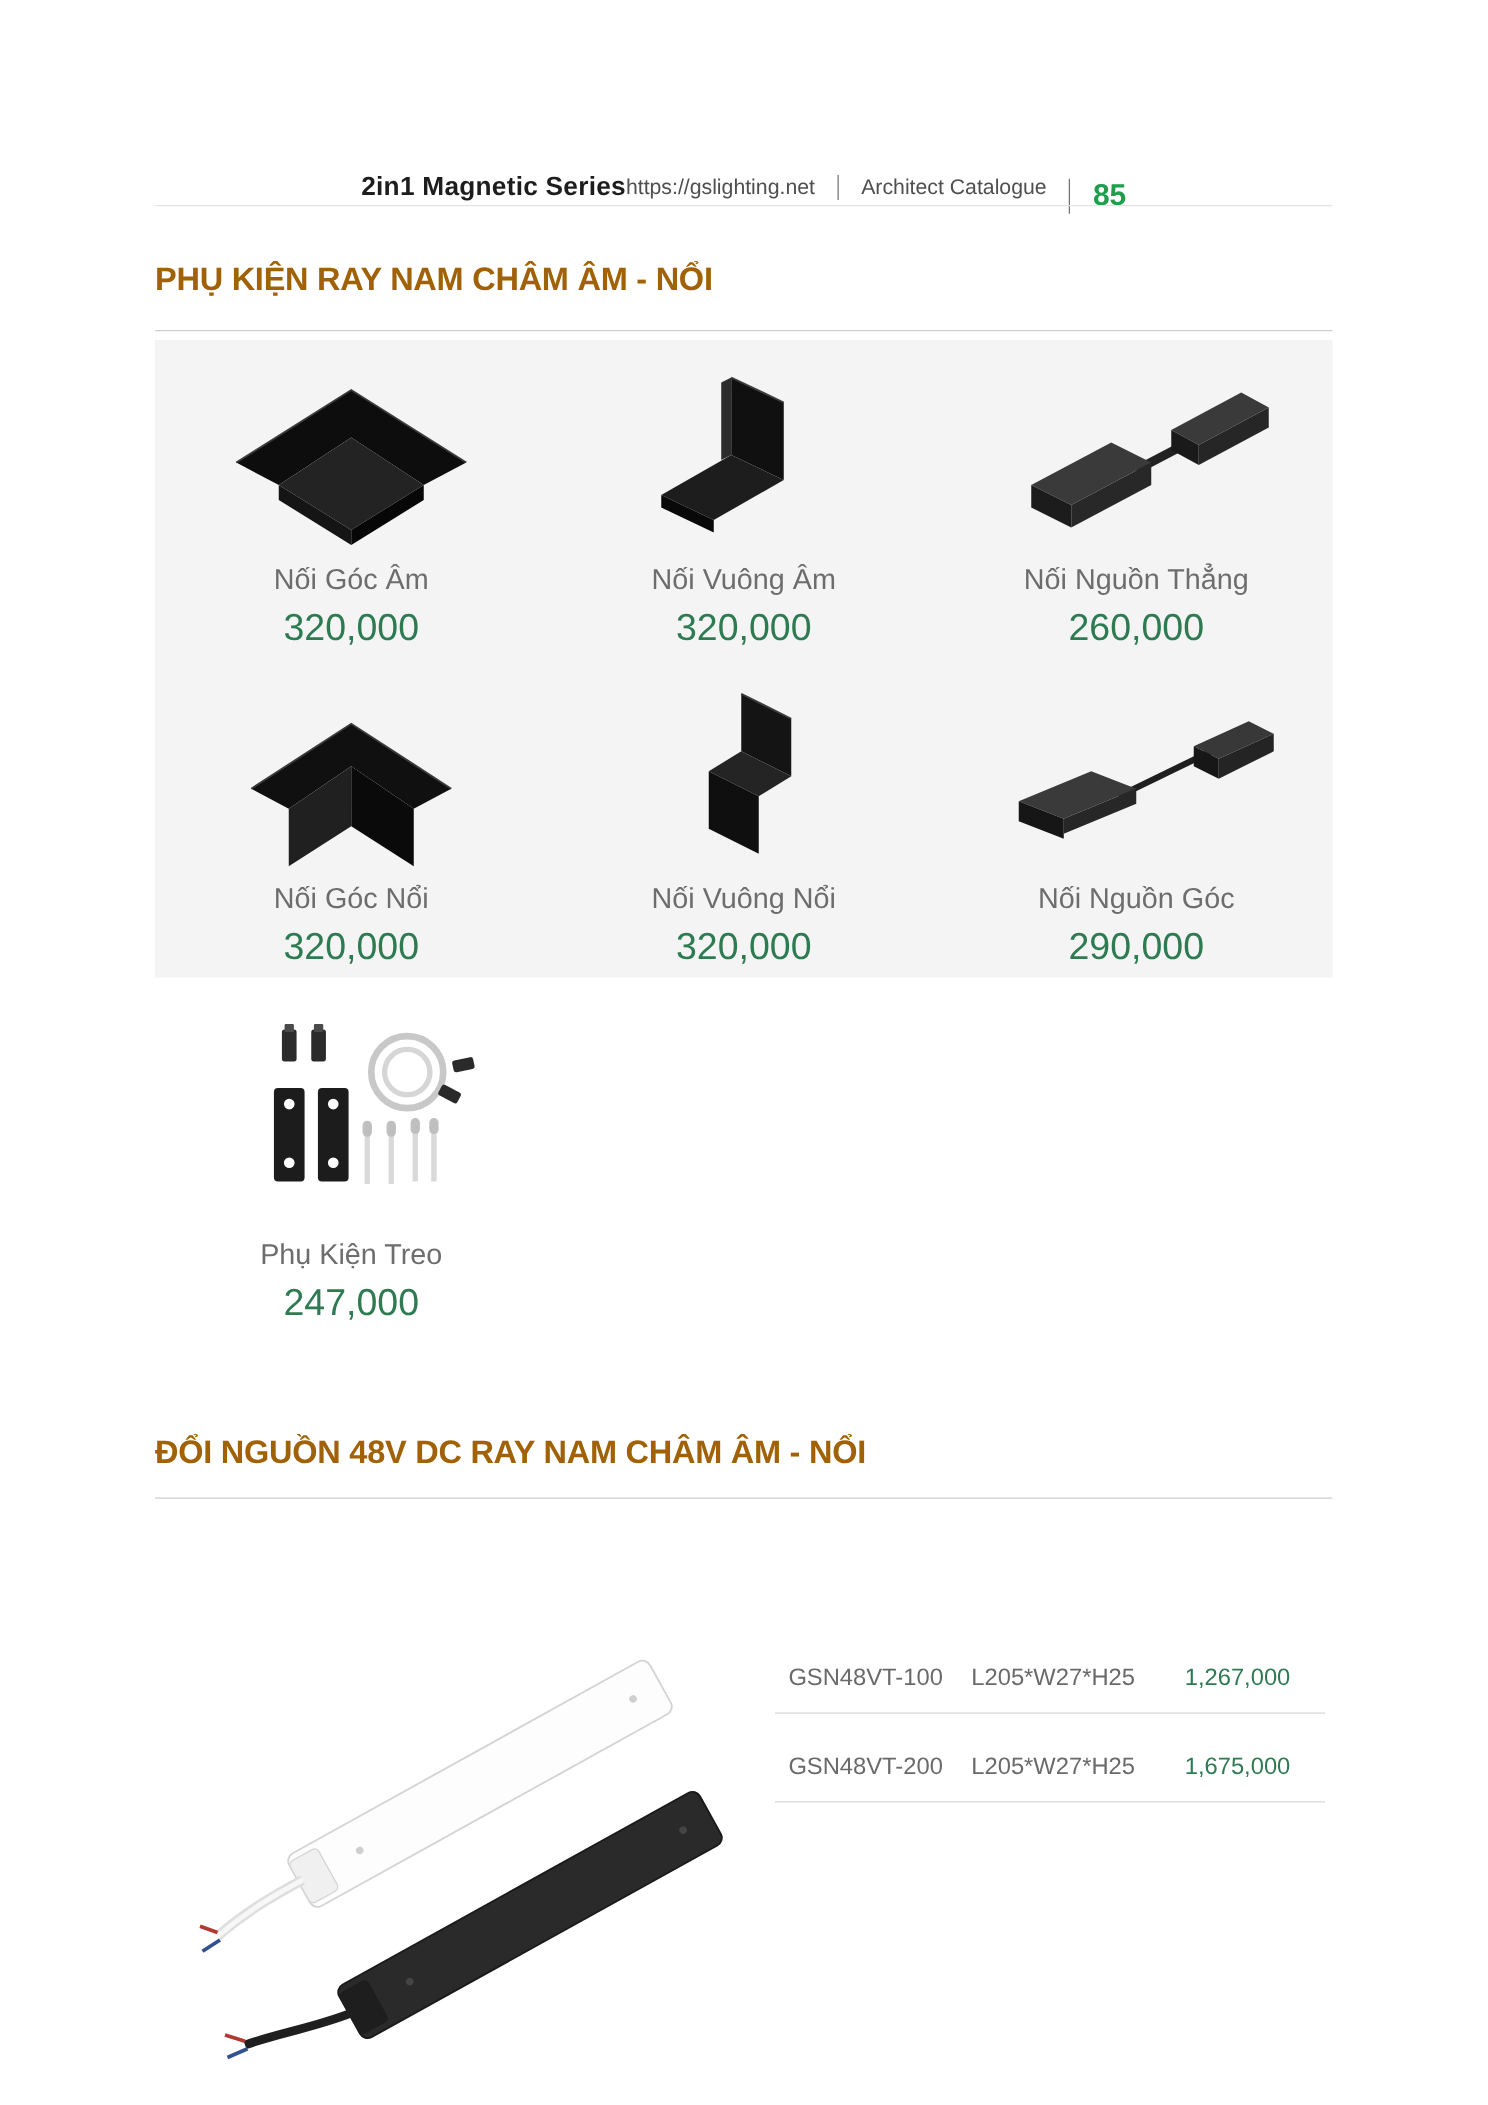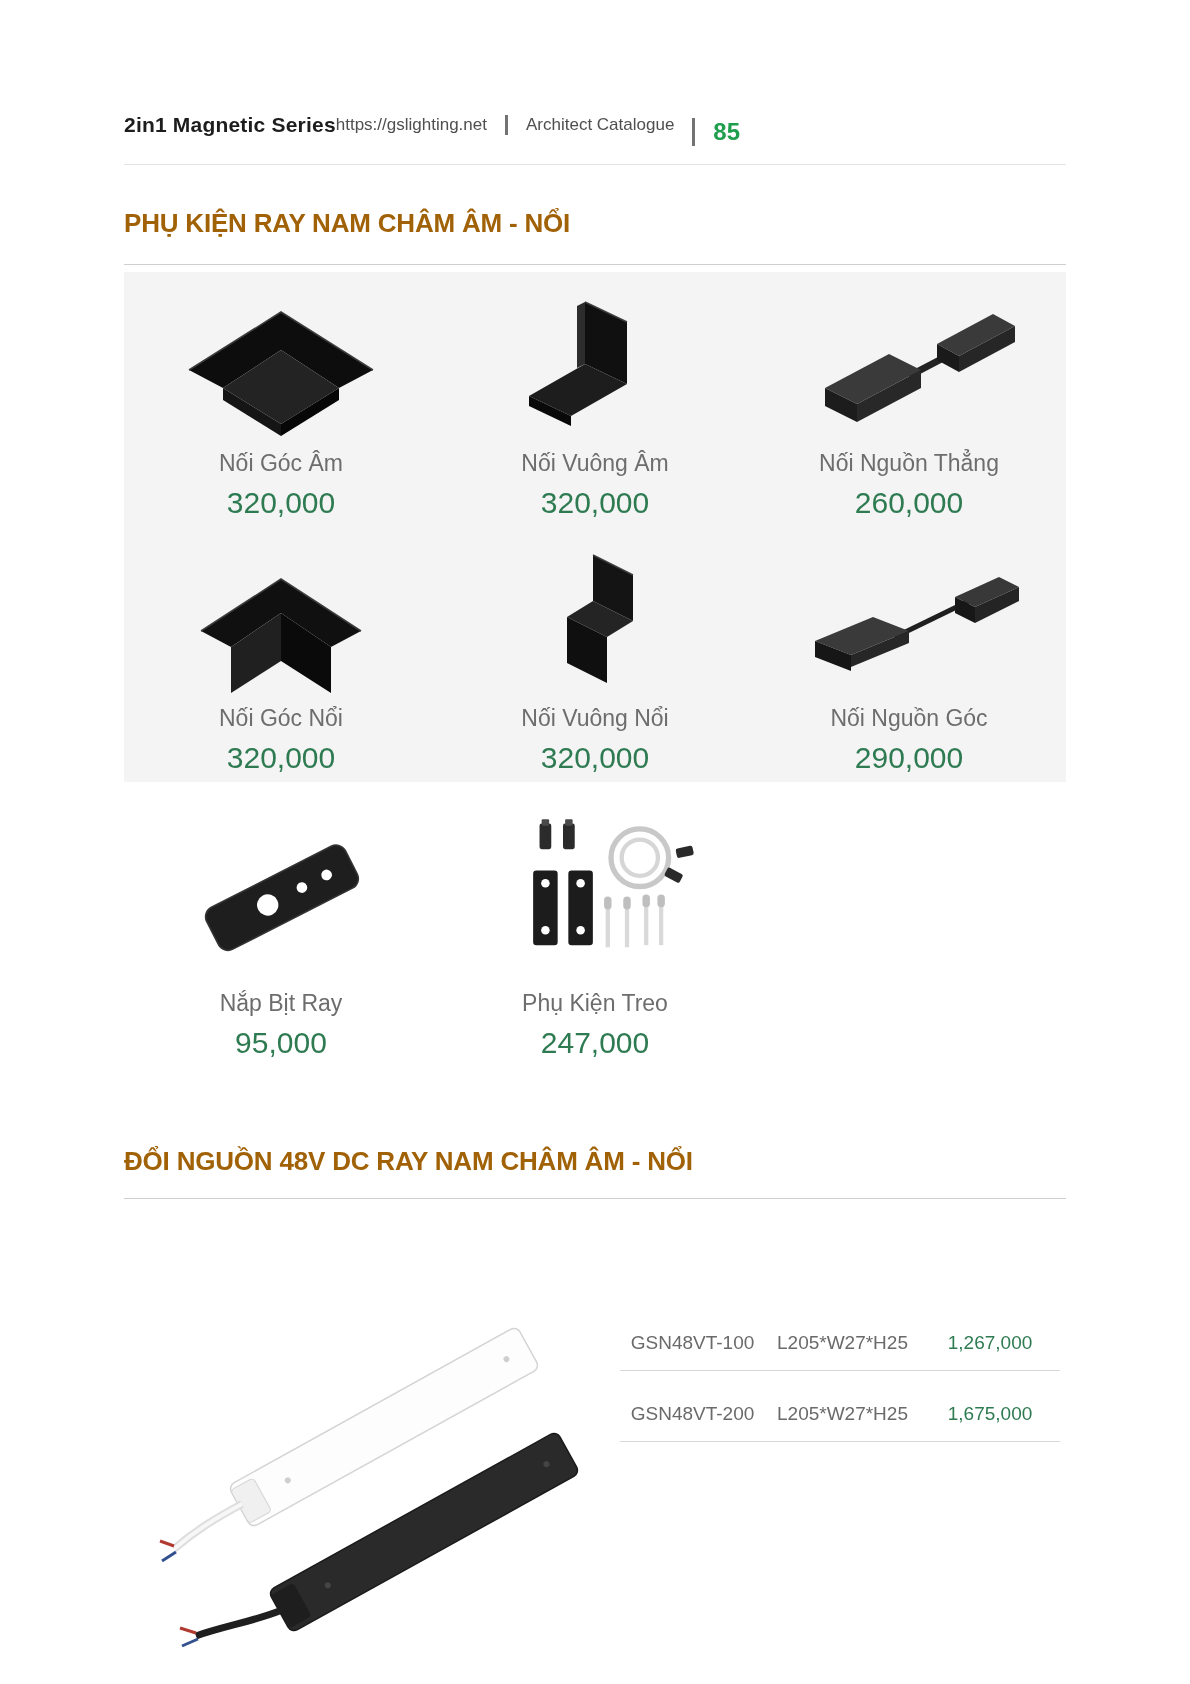--- a/index.html
+++ b/index.html
@@ -8,25 +8,25 @@
     --table-green:#17914a;
     --label-gray:#6d6d6d;
     --rule-gray:#dcdcdc;
     --panel-gray:#f4f4f5;
   }
   *{margin:0;padding:0;box-sizing:border-box;}
   body{background:#fff;font-family:"Liberation Sans","DejaVu Sans",sans-serif;}
   .page{position:relative;width:1190px;height:1684px;background:#fff;overflow:hidden;}
 
   
-  .hdr{position:absolute;left:124px;right:124px;top:104px;display:flex;justify-content:flex-start;align-items:center;}
+  .hdr{position:absolute;left:124px;right:124px;top:129px;display:flex;justify-content:center;align-items:center;}
   .brand{font-size:21px;font-weight:bold;color:#1d1d1d;letter-spacing:.2px;}
   .hdr-right{display:flex;align-items:center;}
   .hdr-link{font-size:17px;color:#4f4f4f;}
-  .divided{border-left:3px solid #737373;margin-left:18px;padding-left:18px;}
+  .divided{border-left:1px solid #737373;margin-left:18px;padding-left:18px;}
   .hdr-cat{font-size:17px;color:#4f4f4f;}
   .page-num{font-size:24px;font-weight:bold;color:var(--accent-green);margin-top:14px;}
   .hdr-rule{position:absolute;left:124px;right:124px;top:164px;border-top:1px solid #e4e4e4;}
 
   
   .sec-title{position:absolute;left:124px;font-size:26px;font-weight:bold;color:#a16207;letter-spacing:-.2px;}
   .title-1{top:208px;}
   .rule-1{position:absolute;left:124px;right:124px;top:264px;border-top:1px solid #cfcfcf;}
   .title-2{top:1146px;text-align:right;}
   .rule-2{position:absolute;left:124px;right:124px;top:1198px;border-top:1px solid #cfcfcf;}
@@ -153,35 +153,20 @@
           <polygon points="176,62 220,42 220,56 176,78" fill="#242424"></polygon>
         </svg>
       </div>
       <div class="plabel">Nối Nguồn Góc</div>
       <div class="pprice">290,000</div>
     </div>
   </div>
 
   <div class="row3">
 
-    <div class="card">
-      <div class="img-box">
-        <svg width="236" height="160" viewBox="0 0 220 150">
-          <g transform="rotate(-27 110 78)">
-            <rect x="38" y="56" width="146" height="44" rx="10" fill="#1e1e1e"></rect>
-            <rect x="38" y="56" width="146" height="44" rx="10" fill="none" stroke="#343434" stroke-width="1.5"></rect>
-            <circle cx="96" cy="78" r="10" fill="#ffffff"></circle>
-            <circle cx="132" cy="78" r="5" fill="#ffffff"></circle>
-            <circle cx="158" cy="78" r="5" fill="#ffffff"></circle>
-          </g>
-        </svg>
-      </div>
-      <div class="plabel">Nắp Bịt Ray</div>
-      <div class="pprice">95,000</div>
-    </div>
 
     <div class="card">
       <div class="img-box">
         <svg width="236" height="160" viewBox="0 0 220 150">
           <rect x="58" y="8" width="11" height="24" rx="2" fill="#2b2b2b"></rect>
           <rect x="60" y="4" width="7" height="6" rx="1" fill="#4a4a4a"></rect>
           <rect x="80" y="8" width="11" height="24" rx="2" fill="#2b2b2b"></rect>
           <rect x="82" y="4" width="7" height="6" rx="1" fill="#4a4a4a"></rect>
           <circle cx="152" cy="40" r="27" fill="none" stroke="#c8c8c8" stroke-width="5"></circle>
           <circle cx="152" cy="40" r="17" fill="none" stroke="#d6d6d6" stroke-width="4"></circle>

